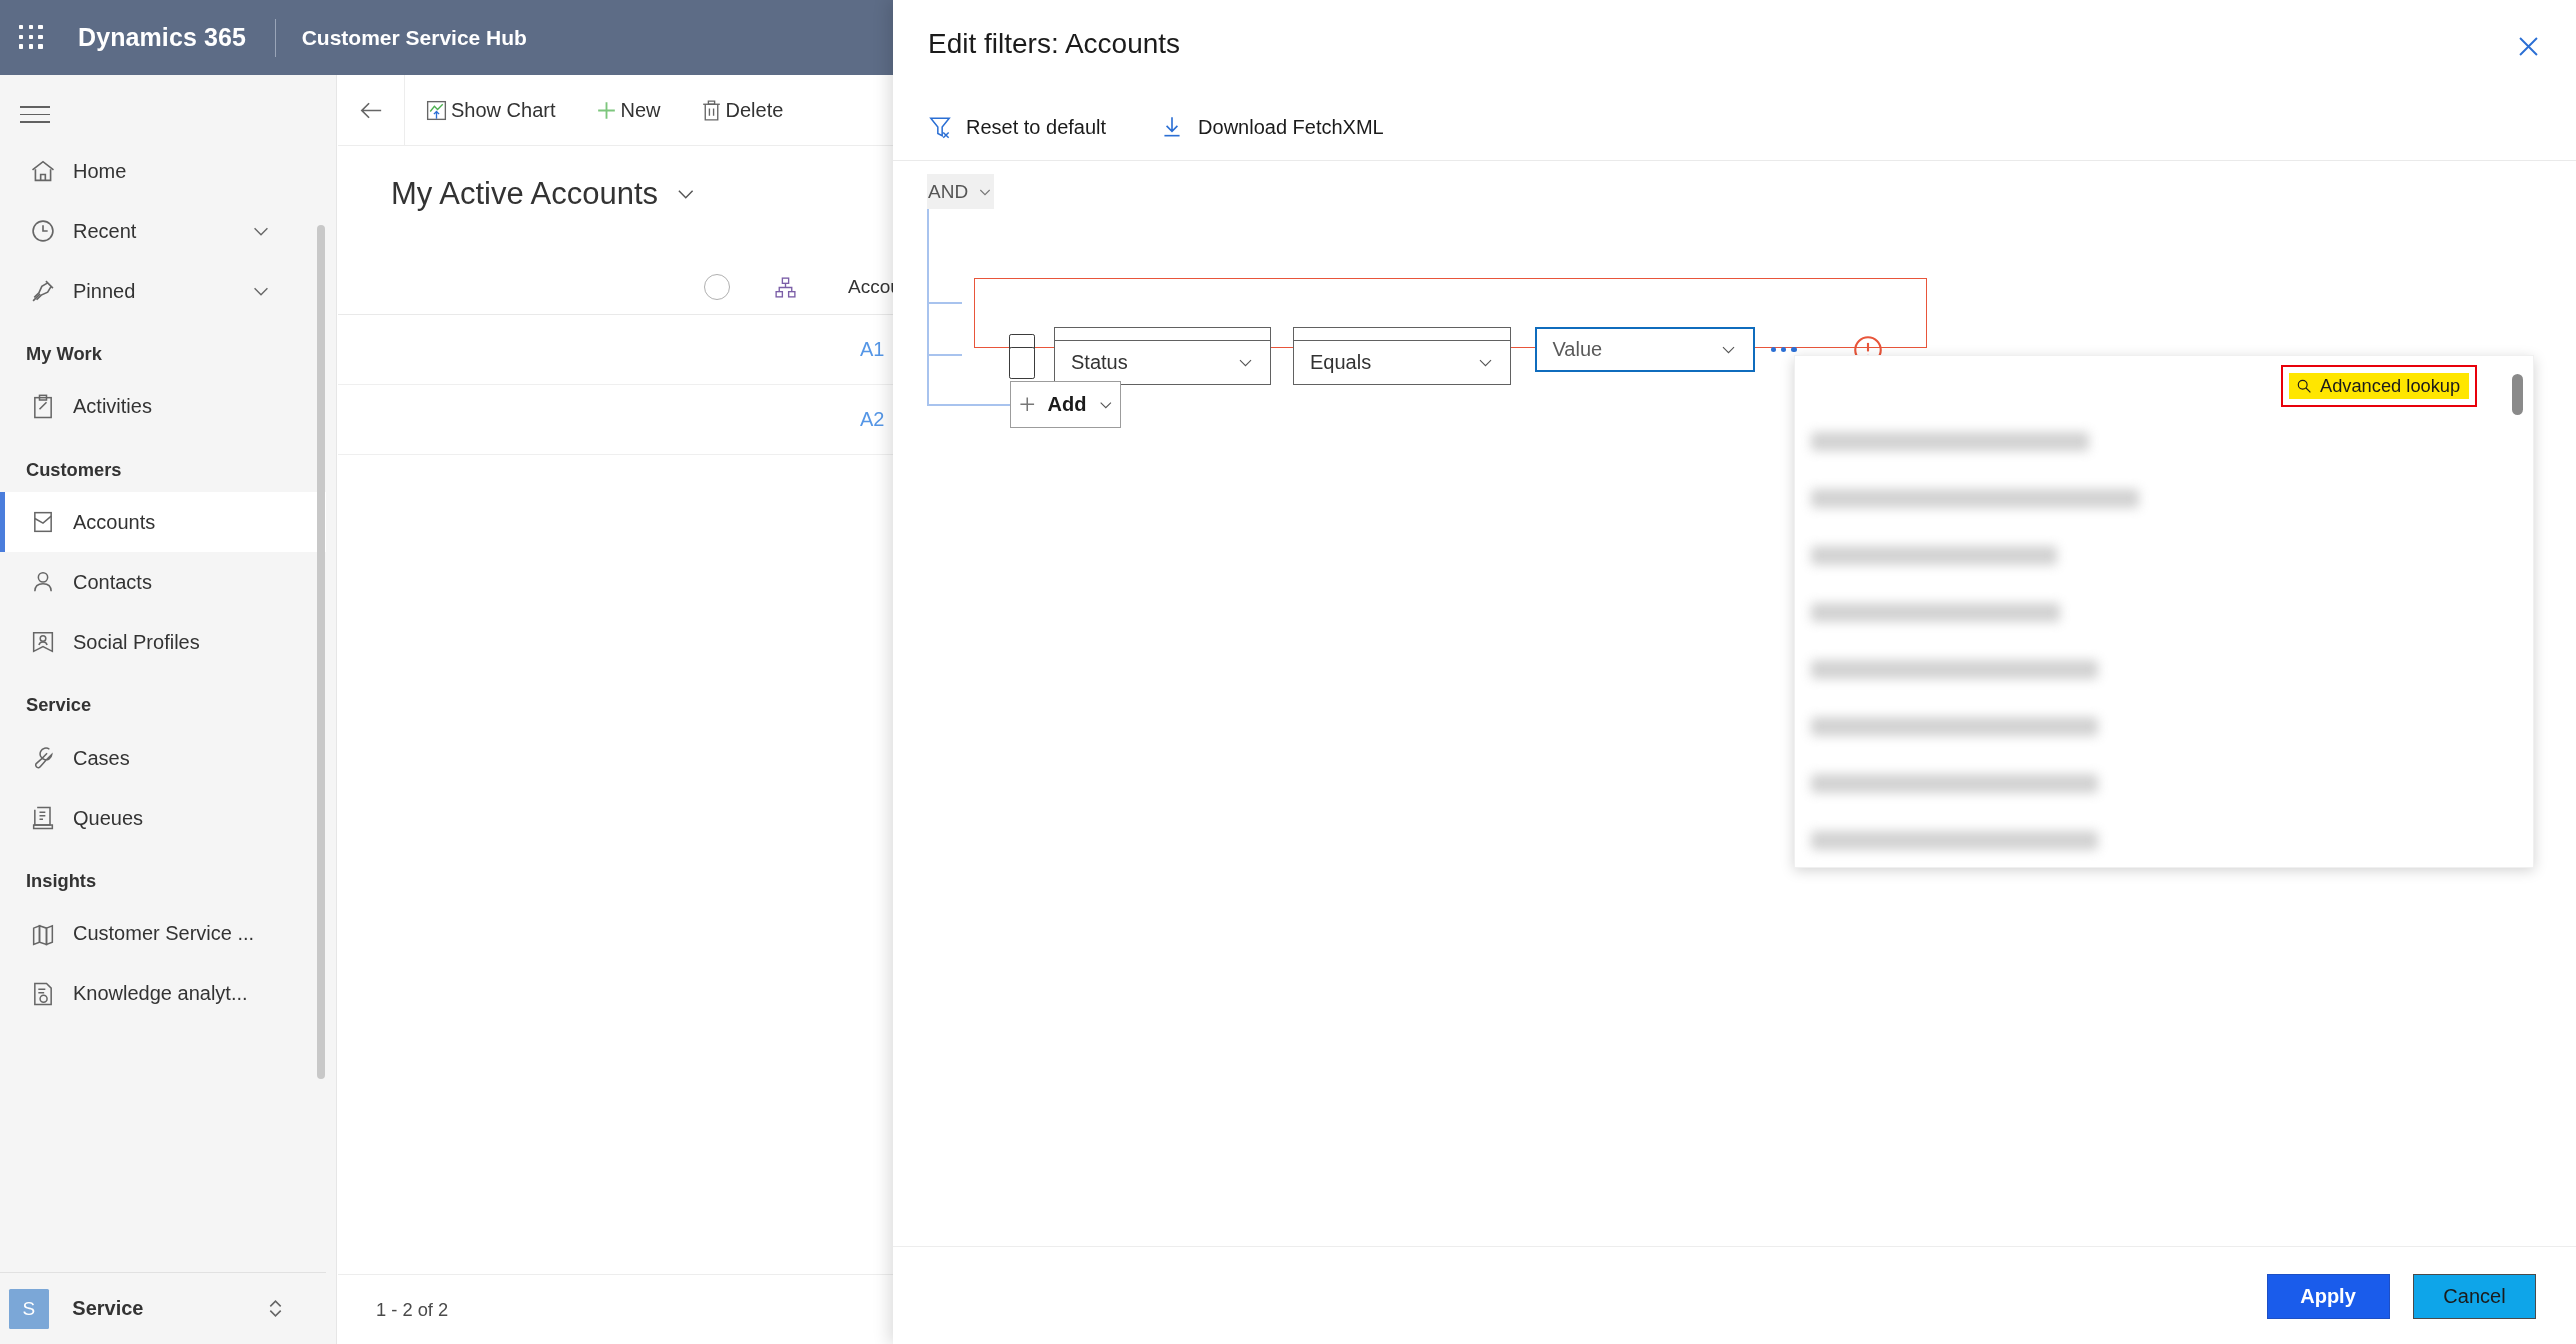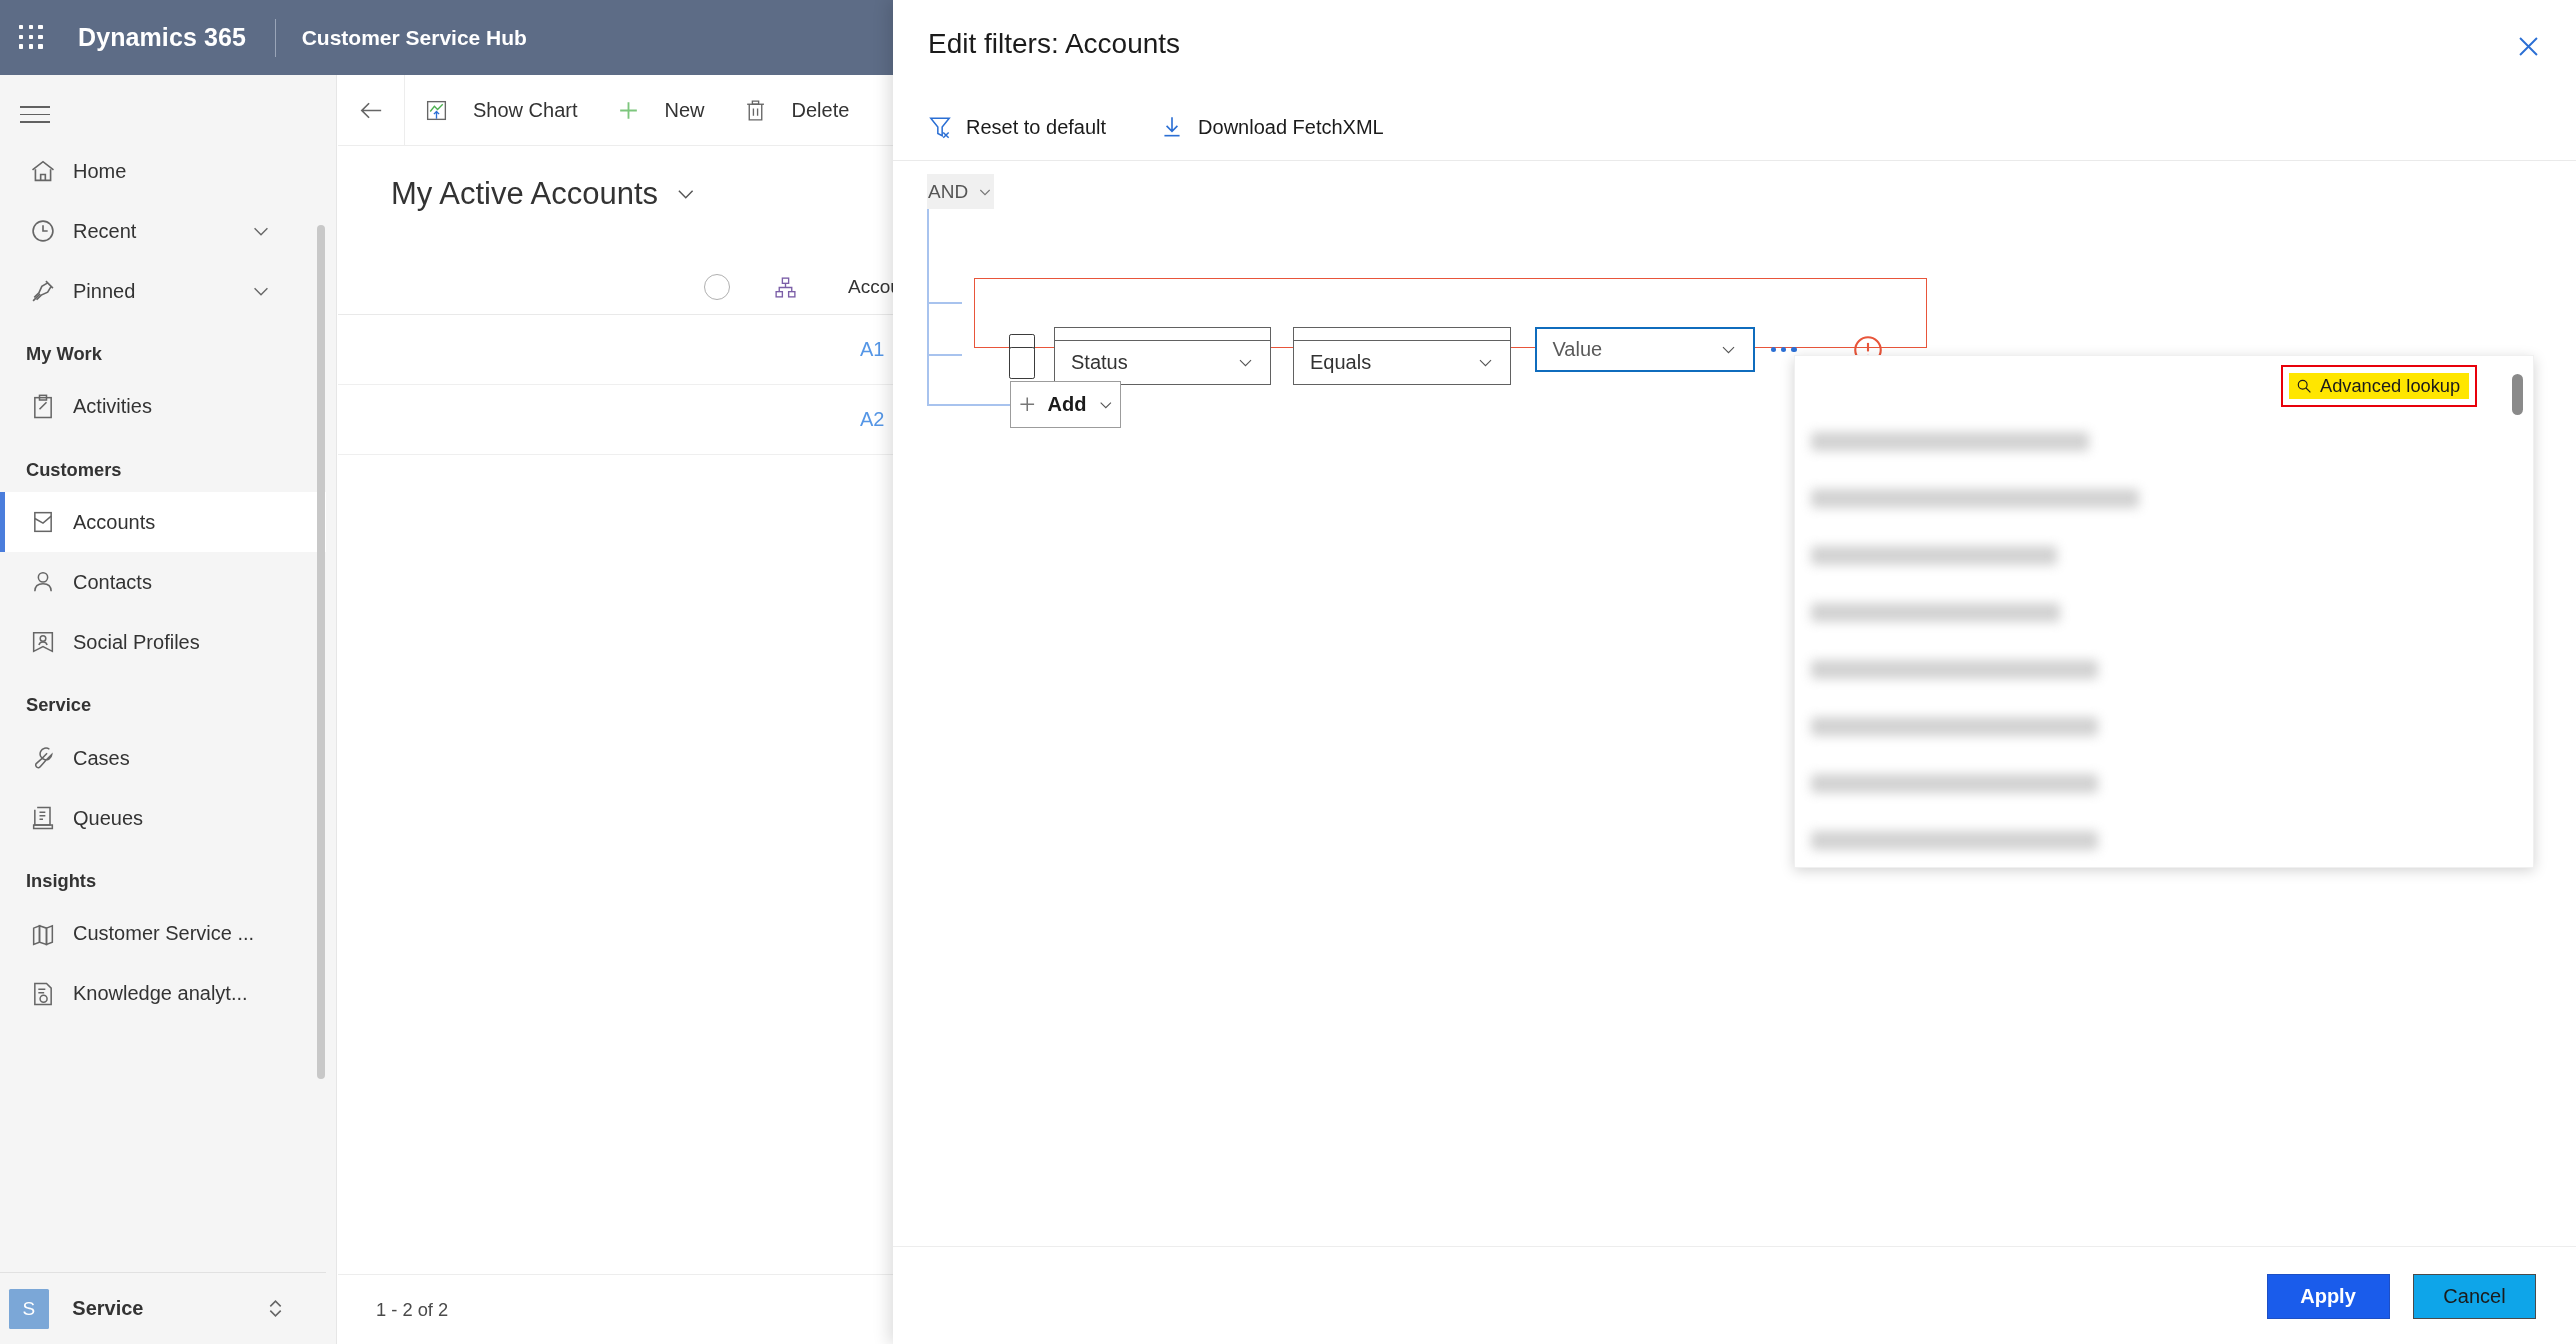--- a/index.html
+++ b/index.html
@@ -48,21 +48,21 @@
   .navfooter .sq { width: 40px; height: 40px; background: #7ba7d7; color: #fff; font-size: 19px;
     display: flex; align-items: center; justify-content: center; border-radius: 1.5px; }
   .navfooter .lbl { font-size: 20px; color: #333; font-weight: bold; margin-left: 23.5px; }
   .navfooter .updown { position: absolute; right: 38px; }
 
   
   .maincmd { position: absolute; left: 338px; top: 75px; width: 2238px; height: 71px;
     background: #ffffff; border-bottom: 0.7px solid #ededed; display: flex; align-items: center; }
   .backbtn { width: 67px; height: 70px; display: flex; align-items: center; justify-content: center;
     border-right: 0.7px solid #ededed; cursor: pointer; }
-  .cmdbtn { display: flex; align-items: center; gap: 24px; padding: 0 19px; height: 70px; cursor: pointer; }
+  .cmdbtn { display: flex; align-items: center; gap: 2px; padding: 0 19px; height: 70px; cursor: pointer; }
   .cmdbtn .t { font-size: 20px; color: #333333; }
 
   .viewtitle { position: absolute; left: 391px; top: 176px; display: flex; align-items: center; gap: 16px; cursor: pointer; }
   .viewtitle .t { font-size: 31px; color: #333333; }
 
   .gridhead { position: absolute; left: 338px; top: 260px; width: 2238px; height: 55px;
     border-bottom: 0.7px solid #e9e9e9; display: flex; align-items: center; }
   .gh-circle { width: 26px; height: 26px; border: 1.5px solid #b0b0b0; border-radius: 50%; margin-left: 366px; }
   .gh-tree { margin-left: 43px; }
   .gh-col { margin-left: 50px; font-size: 19px; color: #333; display: flex; align-items: center; gap: 10.3px; }

